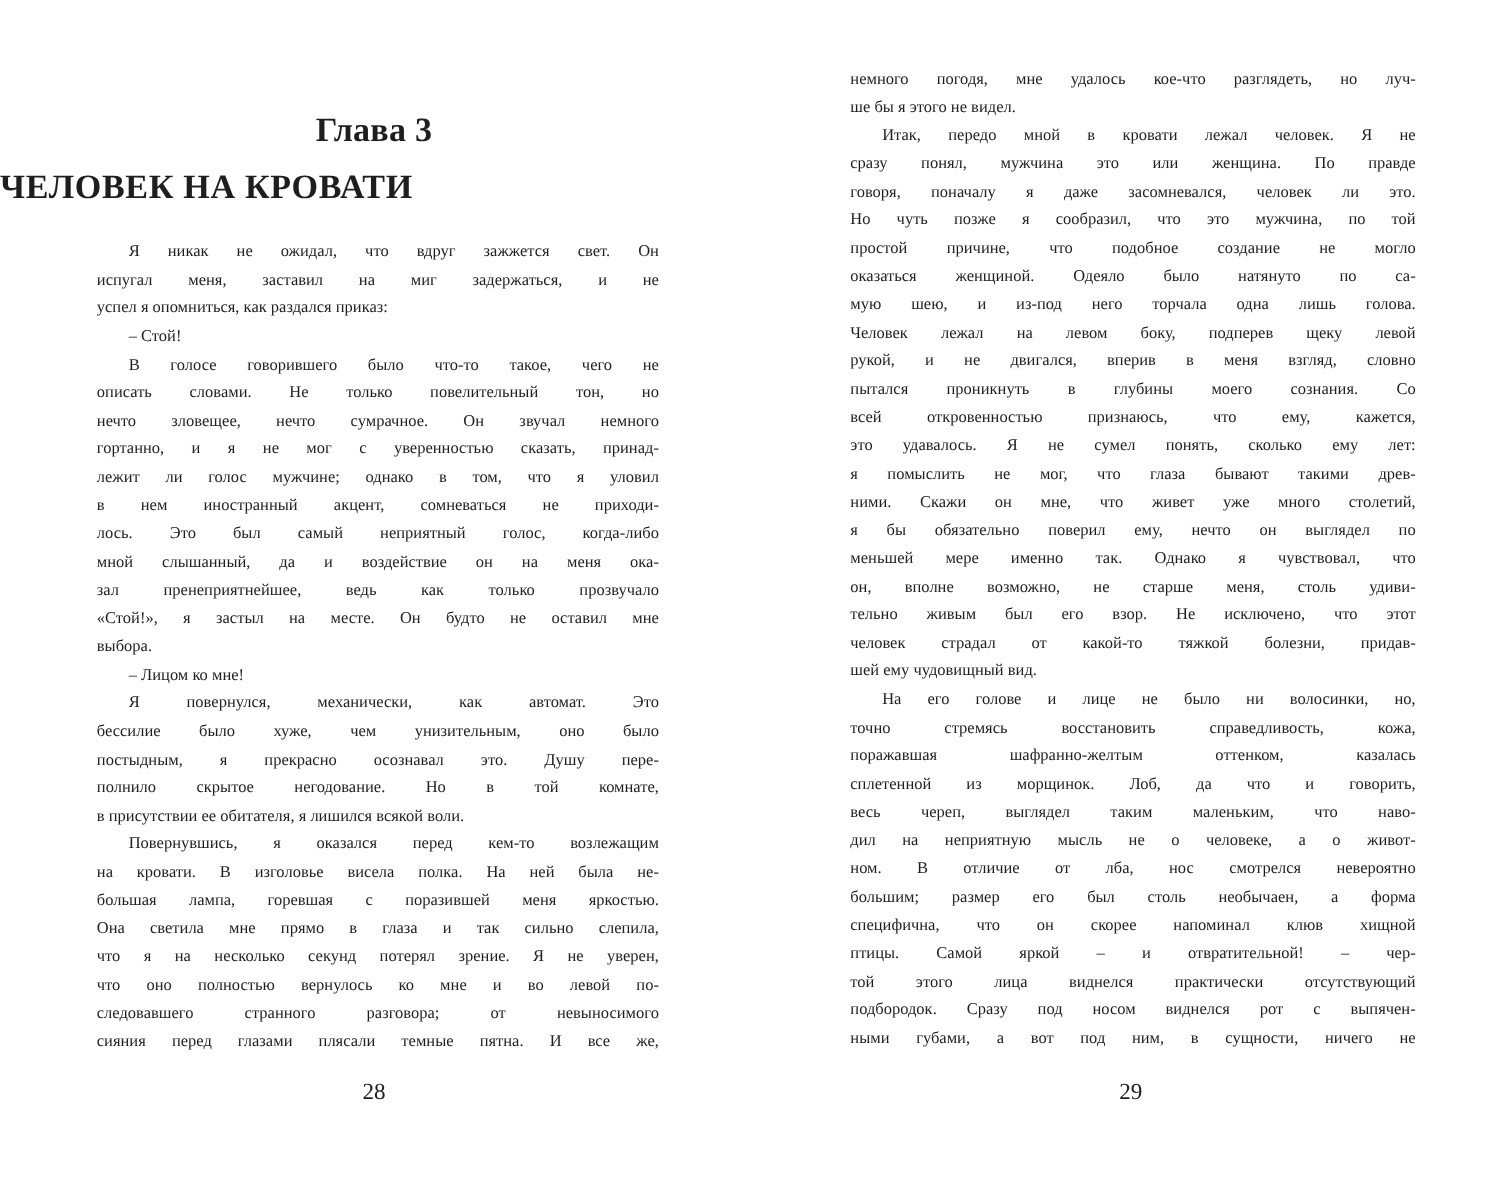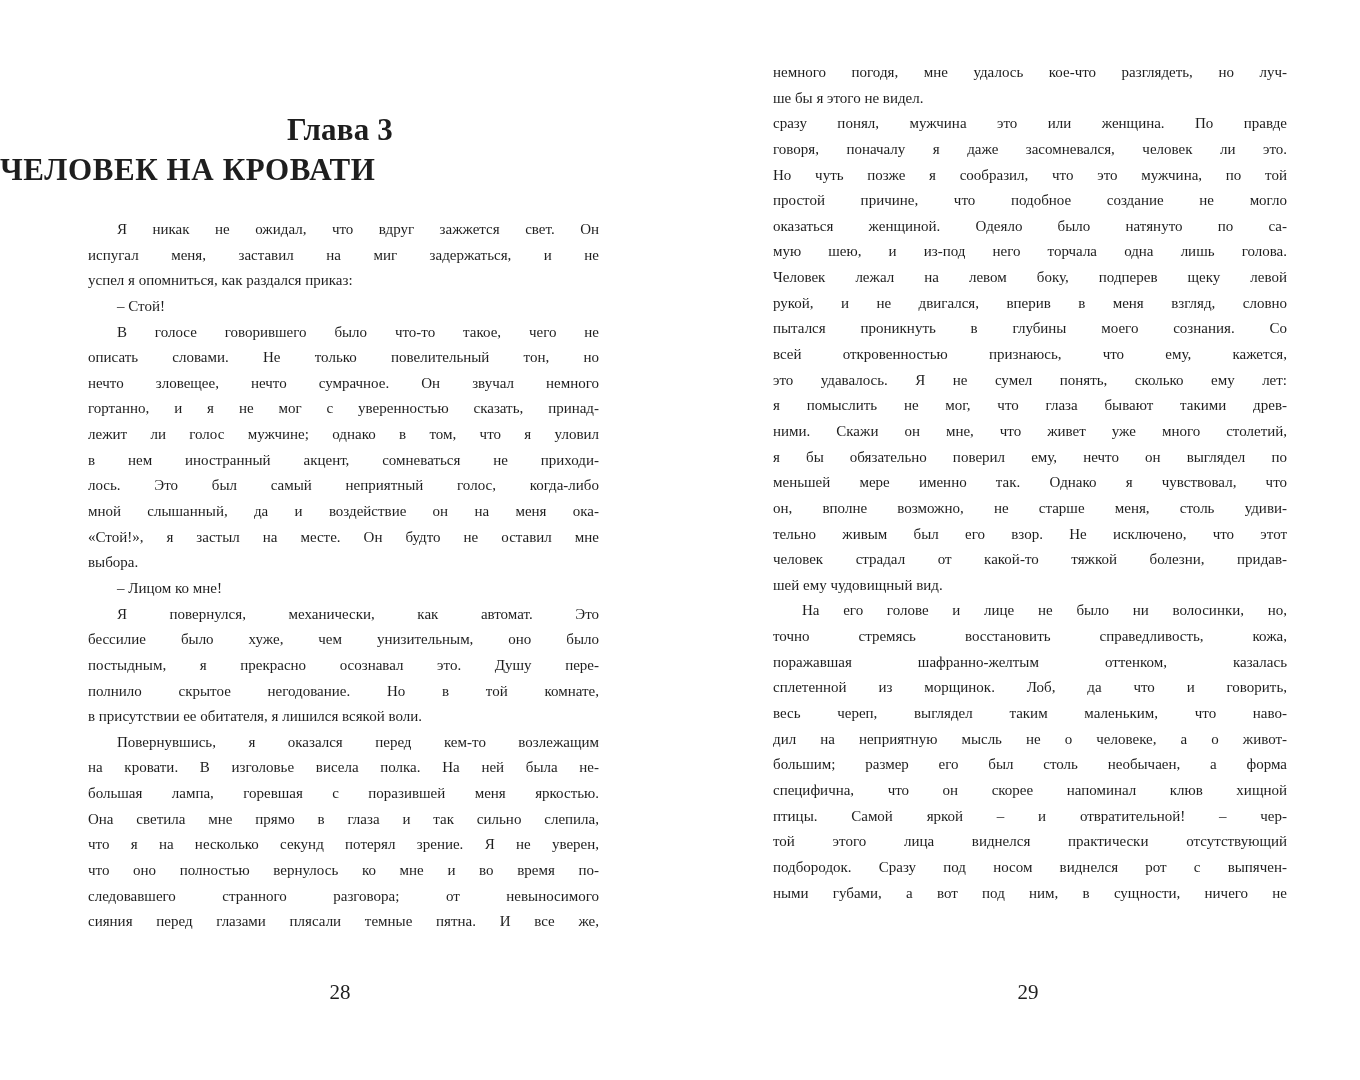--- a/index.html
+++ b/index.html
@@ -4,21 +4,21 @@
 <style>
   html, body { margin: 0; padding: 0; }
   body {
     width: 1360px; height: 1080px; background: #ffffff; position: relative; overflow: hidden;
     font-family: "Liberation Serif", "DejaVu Serif", serif; color: #1e1e1e;
   }
   .page { position: absolute; top: 0; height: 1080px; }
   .page.left { left: 0; width: 680px; }
   .page.right { left: 680px; width: 680px; }
   .chapter-label {
-    position: absolute; left: 0; width: 680px; top: 112px; text-align: center;
+    position: absolute; left: 0; width: 680px; top: 100px; text-align: center;
     font-size: 31px; font-weight: bold; letter-spacing: 0.2px;
   }
   .chapter-title {
     position: absolute; left: 0; width: 680px; top: 152px; text-align: left;
     font-size: 31px; font-weight: bold; letter-spacing: 0.6px;
   }
   .column { position: absolute; font-size: 15px; line-height: 25.65px; }
   .page.left .column { left: 88px; width: 511px; top: 217px; }
   .page.right .column { left: 93px; width: 514px; top: 60px; }
   .line {
@@ -45,44 +45,46 @@
       <span class="line end">успел я опомниться, как раздался приказ:</span>
       <span class="line indent end">– Стой!</span>
       <span class="line indent">В голосе говорившего было что-то такое, чего не</span>
       <span class="line">описать словами. Не только повелительный тон, но</span>
       <span class="line">нечто зловещее, нечто сумрачное. Он звучал немного</span>
       <span class="line">гортанно, и я не мог с уверенностью сказать, принад-</span>
       <span class="line">лежит ли голос мужчине; однако в том, что я уловил</span>
       <span class="line">в нем иностранный акцент, сомневаться не приходи-</span>
       <span class="line">лось. Это был самый неприятный голос, когда-либо</span>
       <span class="line">мной слышанный, да и воздействие он на меня ока-</span>
+      <span class="line">зал пренеприятнейшее, ведь как только прозвучало</span>
       <span class="line">«Стой!», я застыл на месте. Он будто не оставил мне</span>
       <span class="line end">выбора.</span>
       <span class="line indent end">– Лицом ко мне!</span>
       <span class="line indent">Я повернулся, механически, как автомат. Это</span>
       <span class="line">бессилие было хуже, чем унизительным, оно было</span>
       <span class="line">постыдным, я прекрасно осознавал это. Душу пере-</span>
       <span class="line">полнило скрытое негодование. Но в той комнате,</span>
       <span class="line end">в присутствии ее обитателя, я лишился всякой воли.</span>
       <span class="line indent">Повернувшись, я оказался перед кем-то возлежащим</span>
       <span class="line">на кровати. В изголовье висела полка. На ней была не-</span>
       <span class="line">большая лампа, горевшая с поразившей меня яркостью.</span>
       <span class="line">Она светила мне прямо в глаза и так сильно слепила,</span>
       <span class="line">что я на несколько секунд потерял зрение. Я не уверен,</span>
-      <span class="line">что оно полностью вернулось ко мне и во время по-</span>
+      <span class="line">что оно полностью вернулось ко мне и во левой по-</span>
       <span class="line">следовавшего странного разговора; от невыносимого</span>
       <span class="line">сияния перед глазами плясали темные пятна. И все же,</span>
     </div>
   <div class="page-number">28</div>
 </div>
 
 <div class="page right">
   <div class="column">
       <span class="line">немного погодя, мне удалось кое-что разглядеть, но луч-</span>
       <span class="line end">ше бы я этого не видел.</span>
+      <span class="line indent">Итак, передо мной в кровати лежал человек. Я не</span>
       <span class="line">сразу понял, мужчина это или женщина. По правде</span>
       <span class="line">говоря, поначалу я даже засомневался, человек ли это.</span>
       <span class="line">Но чуть позже я сообразил, что это мужчина, по той</span>
       <span class="line">простой причине, что подобное создание не могло</span>
       <span class="line">оказаться женщиной. Одеяло было натянуто по са-</span>
       <span class="line">мую шею, и из-под него торчала одна лишь голова.</span>
       <span class="line">Человек лежал на левом боку, подперев щеку левой</span>
       <span class="line">рукой, и не двигался, вперив в меня взгляд, словно</span>
       <span class="line">пытался проникнуть в глубины моего сознания. Со</span>
       <span class="line">всей откровенностью признаюсь, что ему, кажется,</span>
@@ -94,20 +96,21 @@
       <span class="line">он, вполне возможно, не старше меня, столь удиви-</span>
       <span class="line">тельно живым был его взор. Не исключено, что этот</span>
       <span class="line">человек страдал от какой-то тяжкой болезни, придав-</span>
       <span class="line end">шей ему чудовищный вид.</span>
       <span class="line indent">На его голове и лице не было ни волосинки, но,</span>
       <span class="line">точно стремясь восстановить справедливость, кожа,</span>
       <span class="line">поражавшая шафранно-желтым оттенком, казалась</span>
       <span class="line">сплетенной из морщинок. Лоб, да что и говорить,</span>
       <span class="line">весь череп, выглядел таким маленьким, что наво-</span>
       <span class="line">дил на неприятную мысль не о человеке, а о живот-</span>
+      <span class="line">ном. В отличие от лба, нос смотрелся невероятно</span>
       <span class="line">большим; размер его был столь необычаен, а форма</span>
       <span class="line">специфична, что он скорее напоминал клюв хищной</span>
       <span class="line">птицы. Самой яркой – и отвратительной! – чер-</span>
       <span class="line">той этого лица виднелся практически отсутствующий</span>
       <span class="line">подбородок. Сразу под носом виднелся рот с выпячен-</span>
       <span class="line">ными губами, а вот под ним, в сущности, ничего не</span>
     </div>
   <div class="page-number">29</div>
 </div>
 

